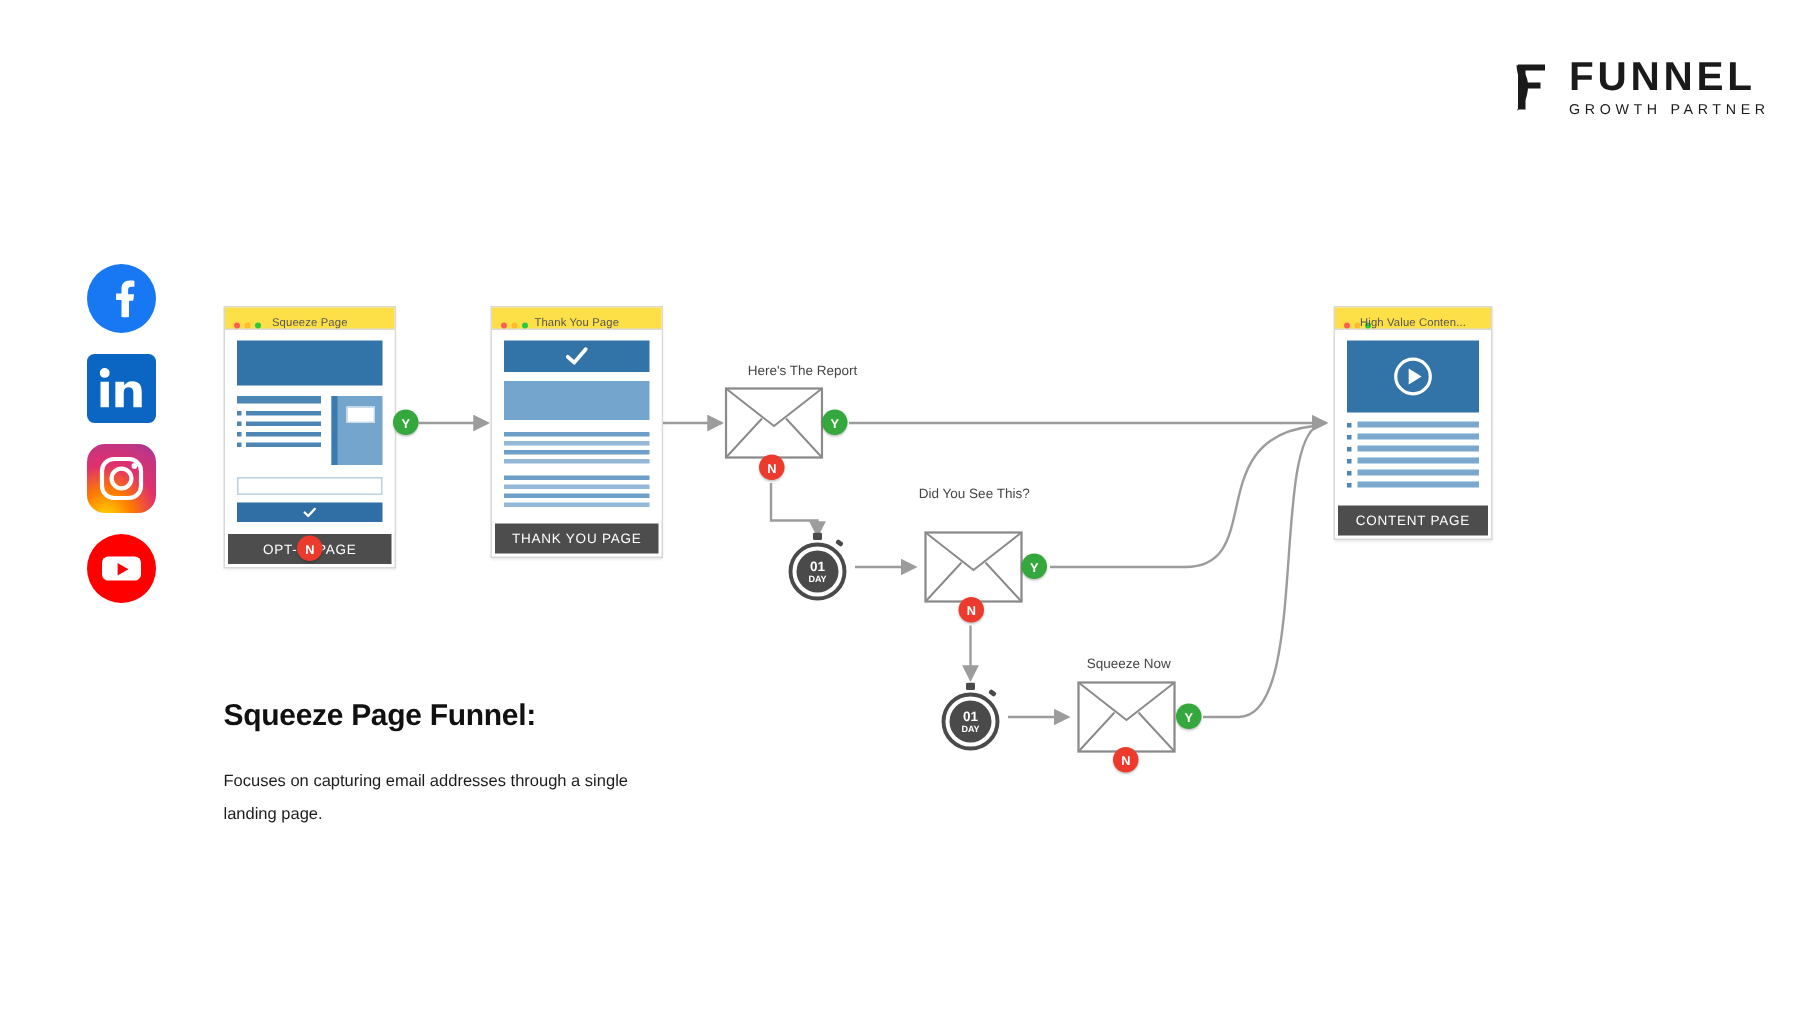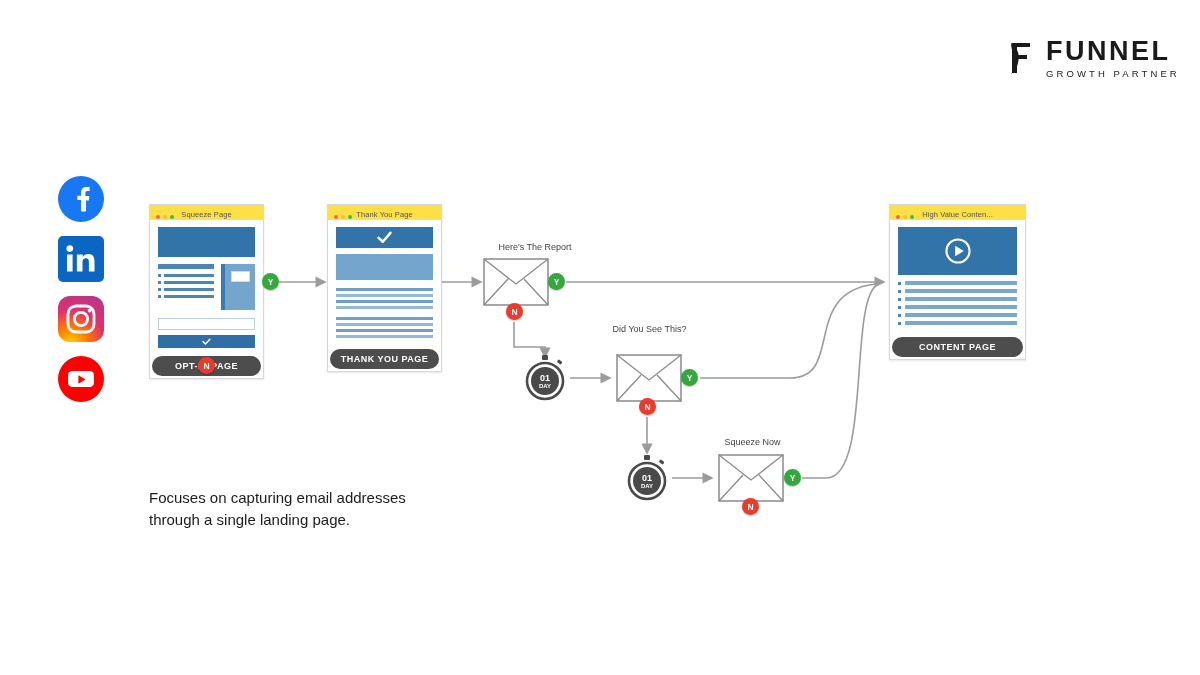--- a/index.html
+++ b/index.html
@@ -25,21 +25,21 @@
     font-size: 9.5px; letter-spacing: 3.1px; color: #1a1a1a; margin-top: 4px; font-weight: 500;
   }
 
   
   .social { position: absolute; left: 58px; top: 176px; display: flex; flex-direction: column; gap: 14px; }
   .social-icon { width: 46px; height: 46px; position: relative; }
 
   
   .caption { position: absolute; left: 149px; top: 466px; width: 300px; }
   .caption-title { font-size: 20px; font-weight: 700; color: #111; letter-spacing: -0.2px; }
-  .caption-body { margin-top: 21px; font-size: 15px; line-height: 22px; color: #1c1c1c; }
+  .caption-body { margin-top: 21px; font-size: 11px; line-height: 22px; color: #1c1c1c; }
 
   
   .page {
     position: absolute;
     background: #ffffff;
     border: 1px solid #d8d8d8;
     box-shadow: 0 1px 2px rgba(0,0,0,0.10);
   }
   .page-titlebar {
     height: 15px; background: #fde047; border-bottom: 1px solid #dcdcdc;
@@ -48,22 +48,22 @@
   .dots { display: flex; gap: 3px; }
   .dot { width: 4px; height: 4px; border-radius: 50%; }
   .dot.r { background: #ff5f57; } .dot.y { background: #febc2e; } .dot.g { background: #28c840; }
   .page-titletext {
     position: absolute; left: 0; right: 0; text-align: center;
     font-size: 7.5px; color: #555; letter-spacing: 0.1px;
   }
   .page-body { padding: 7px 8px 6px; background: #fff; }
   .page-label {
     background: #4d4d4d; color: #fff; text-align: center;
-    font-size: 9px; font-weight: 700; letter-spacing: 0.5px;
-    padding: 5px 0 5px; margin: 2px 2px 2px; border-radius: 10px;
+    font-size: 9px; font-weight: 400; letter-spacing: 0.5px;
+    padding: 5px 0 5px; margin: 2px 2px 2px;
   }
   .bar-dark { background: #3273a8; }
   .bar-mid  { background: #74a5cc; }
   .line-row { height: 3px; background: #6d9fc8; margin-bottom: 3px; }
   .line-row.pale { background: #93b8d8; }
 
   
   .optin-hero { height: 30px; }
   .optin-mid { display: flex; gap: 7px; margin-top: 7px; }
   .optin-textcol { flex: 1; }
@@ -329,21 +329,21 @@
   <div class="envelope" style="left:718px; top:454px;">
     <svg width="66" height="48" viewBox="0 0 66 48">
       <rect x="1" y="1" width="64" height="46" fill="#fff" stroke="#8a8a8a" stroke-width="1.5"></rect>
       <path d="M1 1 L33 26 L65 1" fill="none" stroke="#8a8a8a" stroke-width="1.3"></path>
       <path d="M1 47 L25 21 M65 47 L41 21" fill="none" stroke="#8a8a8a" stroke-width="1.3"></path>
     </svg>
   </div>
   <div class="badge y" style="left:784px; top:469px;">Y</div>
   <div class="badge n" style="left:742px; top:498px;">N</div>
 
-  <div class="page" style="left:889px; top:204px; width:137px;">
+  <div class="page" style="left:889px; top:204px; width:106px;">
     <div class="page-titlebar">
       <span class="dots">
         <i class="dot r"></i>
           <i class="dot y"></i>
           <i class="dot g"></i>
       </span>
       <span class="page-titletext">High Value Conten...</span>
     </div>
     <div class="page-body">
       <div class="cp-hero bar-dark">
@@ -376,16 +376,17 @@
         <div class="cp-row">
             <i class="sq"></i>
             <i class="ln"></i>
           </div>
       </div>
     </div>
     <div class="page-label">CONTENT PAGE</div>
   </div>
 
   <div class="caption">
+    <div class="caption-title">Squeeze Page Funnel:</div>
     <div class="caption-body">Focuses on capturing email addresses through a single landing page.</div>
   </div>
 
 </div>
 
 </body></html>

